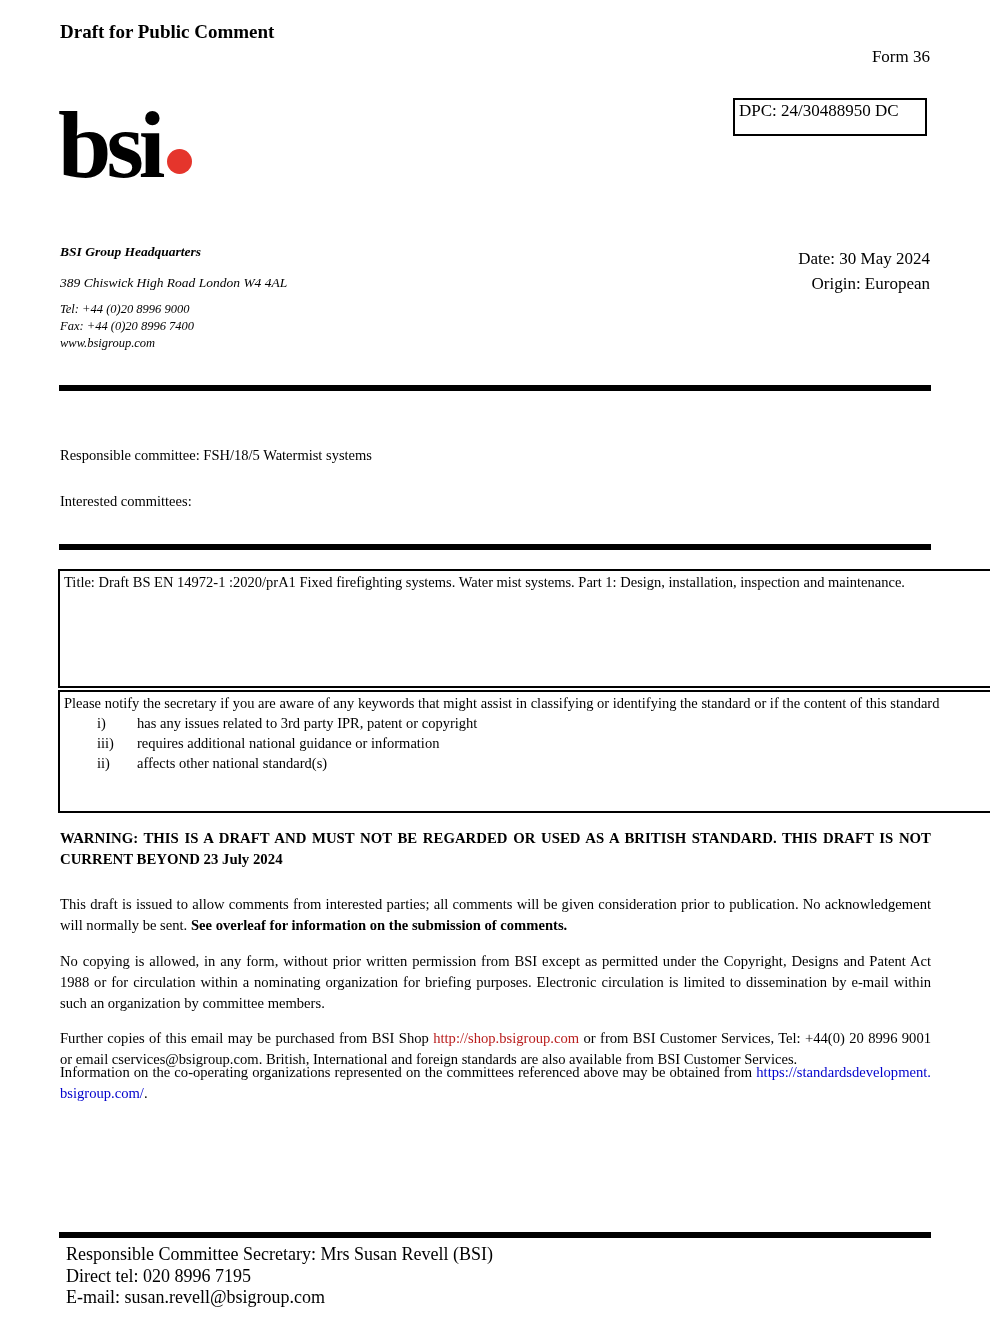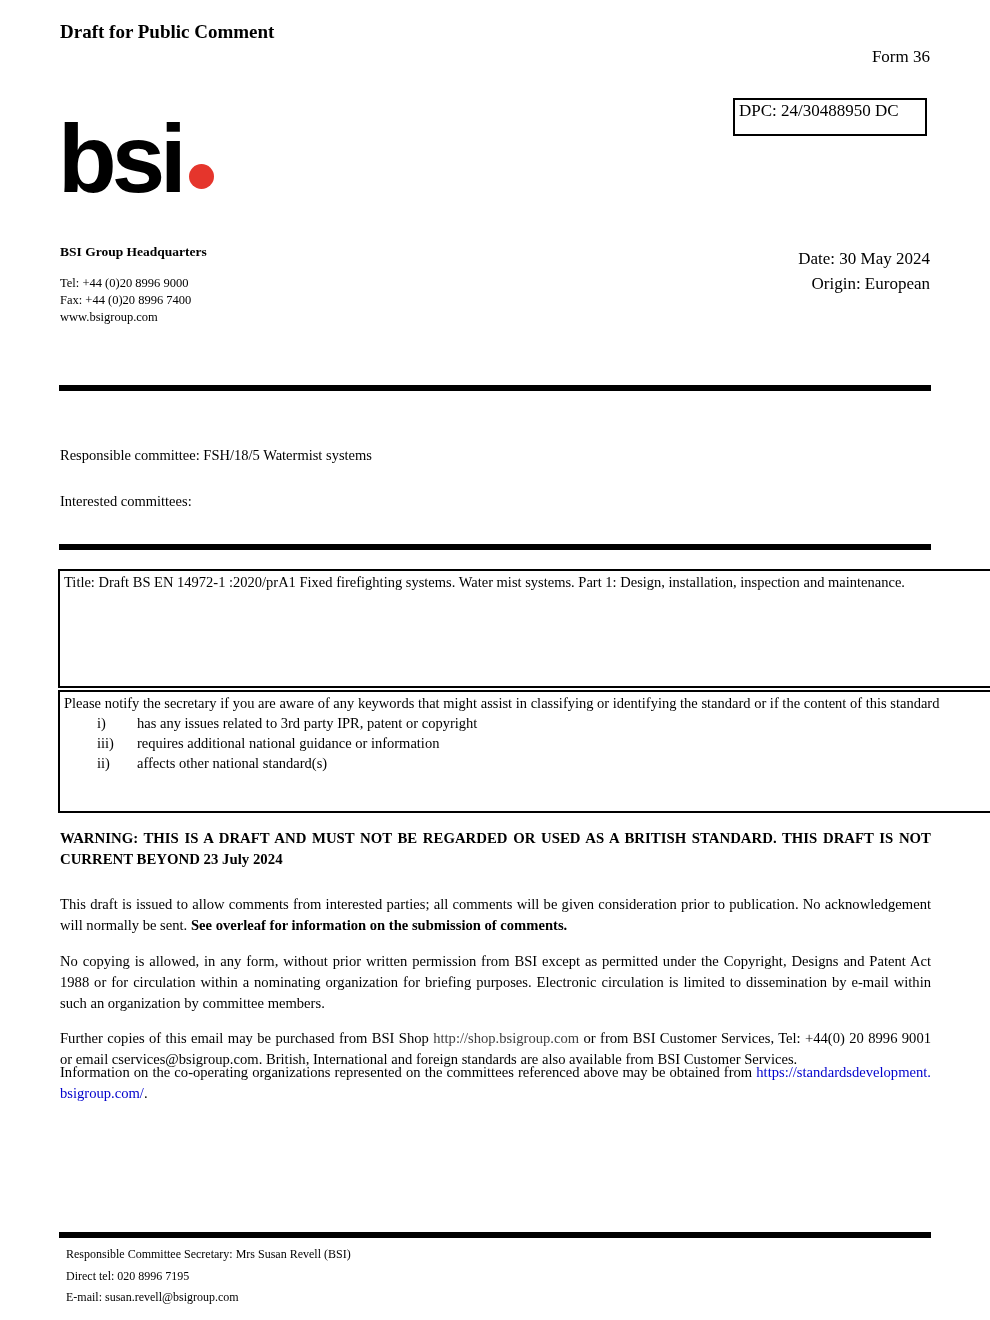--- a/index.html
+++ b/index.html
@@ -17,29 +17,29 @@
   
   .hdr-title { left:60px; top:8px; font-size:19px; font-weight:bold; }
   .form-no  { right:60px; top:34px; font-size:17px; }
   .dpc-box  {
     left:733px; top:85px; width:194px; height:38px;
     border:2px solid #000; box-sizing:border-box;
     font-size:17px; padding:1px 4px; white-space:nowrap;
   }
 
   
-  .logo { left:58px; top:98px; font-family:Liberation Sans, sans-serif;
+  .logo { left:58px; top:84px; font-family:Liberation Serif, serif;
           font-weight:bold; font-size:96px; line-height:1.0; letter-spacing:-5px; }
   .logo .dot {
     display:inline-block; width:25px; height:25px; border-radius:50%;
     margin-left:7px; margin-bottom:3px; vertical-align:baseline;
   }
 
   
-  .hq { left:60px; top:231px; width:420px; }
+  .hq { left:60px; top:231px; width:420px;font-style:italic; }
   .hq-title { font-size:13.5px; font-weight:bold; margin:0 0 15px 0; }
   .hq-addr  { font-size:13.5px; margin:0 0 10px 0; }
   .hq-line  { font-size:12.5px; line-height:17px; margin:0; }
 
   
   .meta-right { right:60px; top:233px; text-align:right; font-size:17px; line-height:25px; }
 
   
   .bar { left:59px; width:872px; height:6px; background:#000; }
   .bar1 { top:372px; } .bar2 { top:531px; } .bar3 { top:1219px; }
@@ -65,41 +65,42 @@
   .warning { top:815px; font-weight:bold; font-size:14.8px; }
   .issued  { top:881px; }
   .nocopy  { top:938px; }
   .further { top:1015px; }
   .info    { top:1049px; }
   .b { font-weight:bold; }
   a.lnk { text-decoration:none; cursor:pointer; }
   a.lnk-break { word-break:break-all; }
 
   
-  .footer { left:66px; top:1231px; font-size:12px; line-height:21.5px; }
+  .footer { left:66px; top:1231px; font-size:18px; line-height:21.5px; }
 </style>
 </head>
 <body>
 
 <div class="page">
 
   <div class="abs hdr-title">Draft for Public Comment</div>
 
   <div class="abs form-no">Form 36</div>
 
   <div class="abs dpc-box">
     <span>DPC: 24/30488950 DC</span>
   </div>
 
   <div class="abs logo">
     <span>bsi</span><span class="dot" id="logo-dot" style="background: rgb(229, 53, 44);"></span>
   </div>
 
   <div class="abs hq">
     <p class="hq-title">BSI Group Headquarters</p>
+    <p class="hq-addr">389 Chiswick High Road London W4 4AL</p>
     <p class="hq-line">Tel: +44 (0)20 8996 9000</p>
     <p class="hq-line">Fax: +44 (0)20 8996 7400</p>
     <p class="hq-line">www.bsigroup.com</p>
   </div>
 
   <div class="abs meta-right">
     <div>Date: 30 May 2024</div>
     <div>Origin: European</div>
   </div>
 
@@ -136,21 +137,21 @@
 
   <div class="abs para warning">WARNING: THIS IS A DRAFT AND MUST NOT BE REGARDED OR USED AS A BRITISH STANDARD. THIS DRAFT IS NOT CURRENT BEYOND 23 July 2024</div>
 
   <div class="abs para issued">
     <span>This draft is issued to allow comments from interested parties; all comments will be given consideration prior to publication. No acknowledgement will normally be sent. </span><span class="b">See overleaf for information on the submission of comments.</span>
   </div>
 
   <div class="abs para nocopy">No copying is allowed, in any form, without prior written permission from BSI except as permitted under the Copyright, Designs and Patent Act 1988 or for circulation within a nominating organization for briefing purposes. Electronic circulation is limited to dissemination by e-mail within such an organization by committee members.</div>
 
   <div class="abs para further">
-    <span>Further copies of this email may be purchased from BSI Shop </span><a class="lnk" style="color: #404040;">http://shop.bsigroup.com</a><span> or from BSI Customer Services, Tel: +44(0) 20 8996 9001 or email cservices@bsigroup.com. British, International and foreign standards are also available from BSI Customer Services.</span>
+    <span>Further copies of this email may be purchased from BSI Shop </span><a class="lnk" style="color: #b91c1c;">http://shop.bsigroup.com</a><span> or from BSI Customer Services, Tel: +44(0) 20 8996 9001 or email cservices@bsigroup.com. British, International and foreign standards are also available from BSI Customer Services.</span>
   </div>
 
   <div class="abs para info">
     <span>Information on the co-operating organizations represented on the committees referenced above may be obtained from </span><a class="lnk lnk-break" style="color: rgb(0, 0, 204);">https://standardsdevelopment.bsigroup.com/</a><span>.</span>
   </div>
 
   <div class="abs bar bar3"></div>
 
   <div class="abs footer">
     <div>Responsible Committee Secretary: Mrs Susan Revell (BSI)</div>

